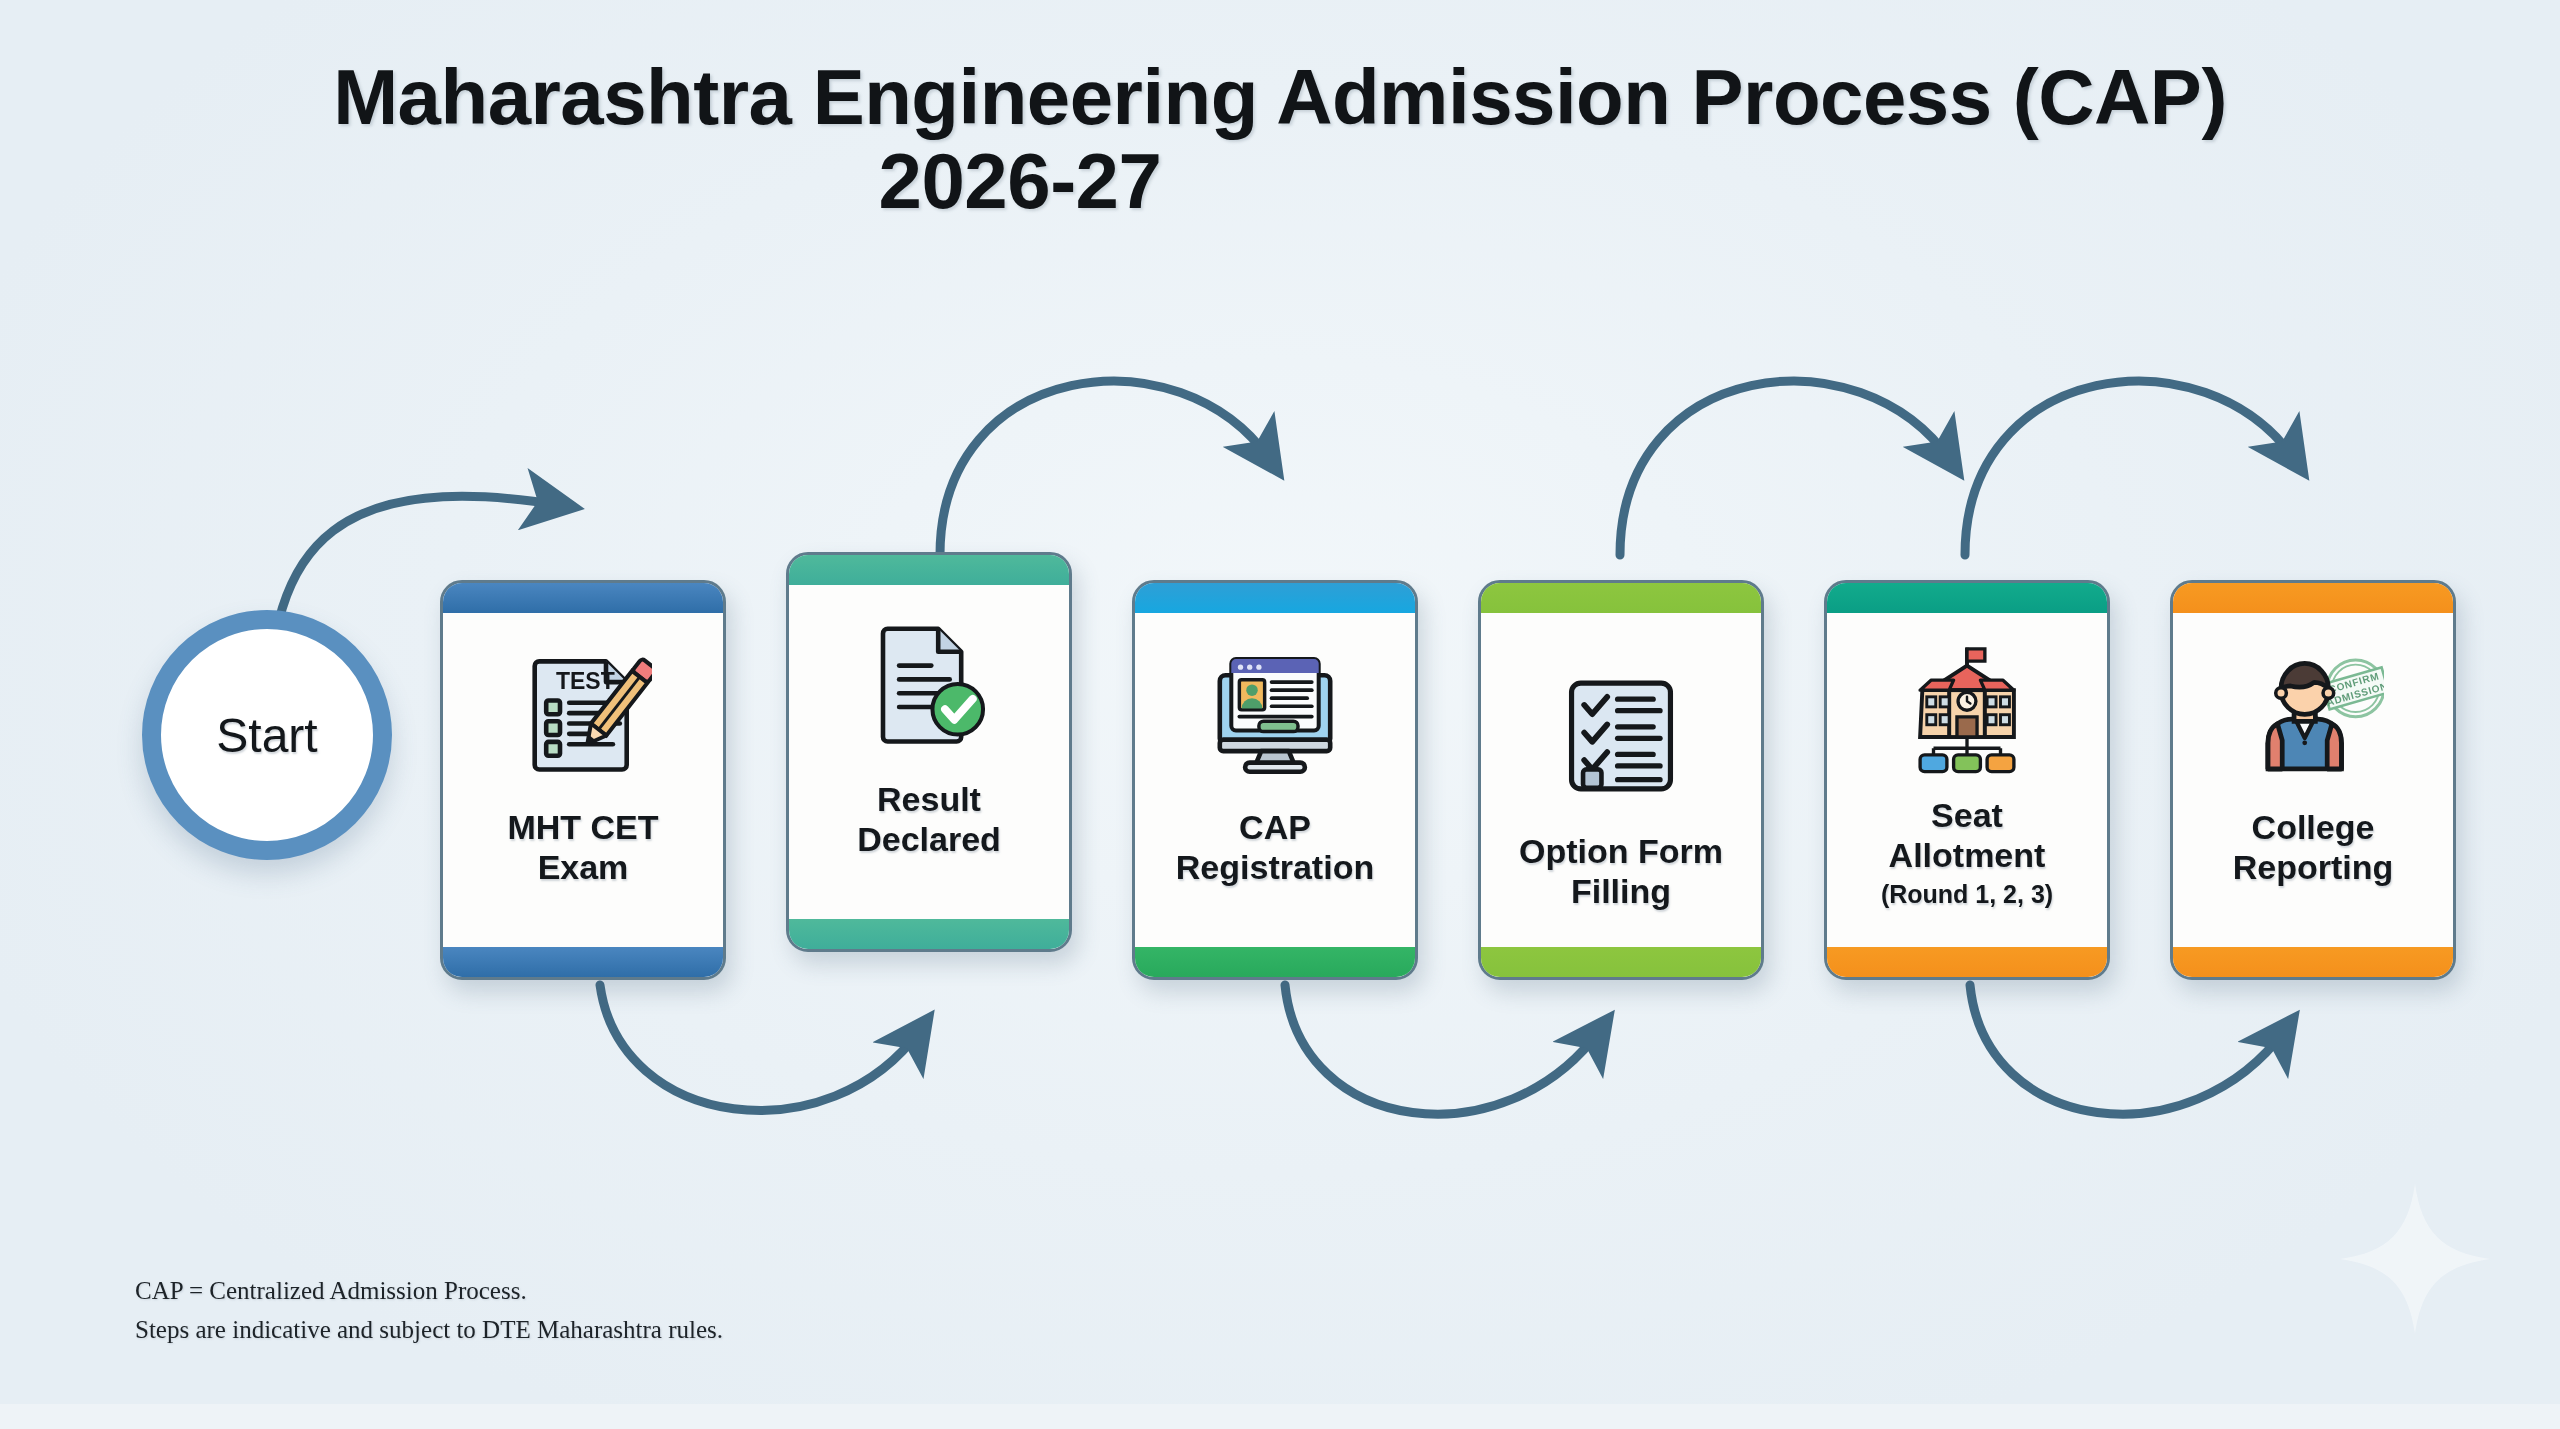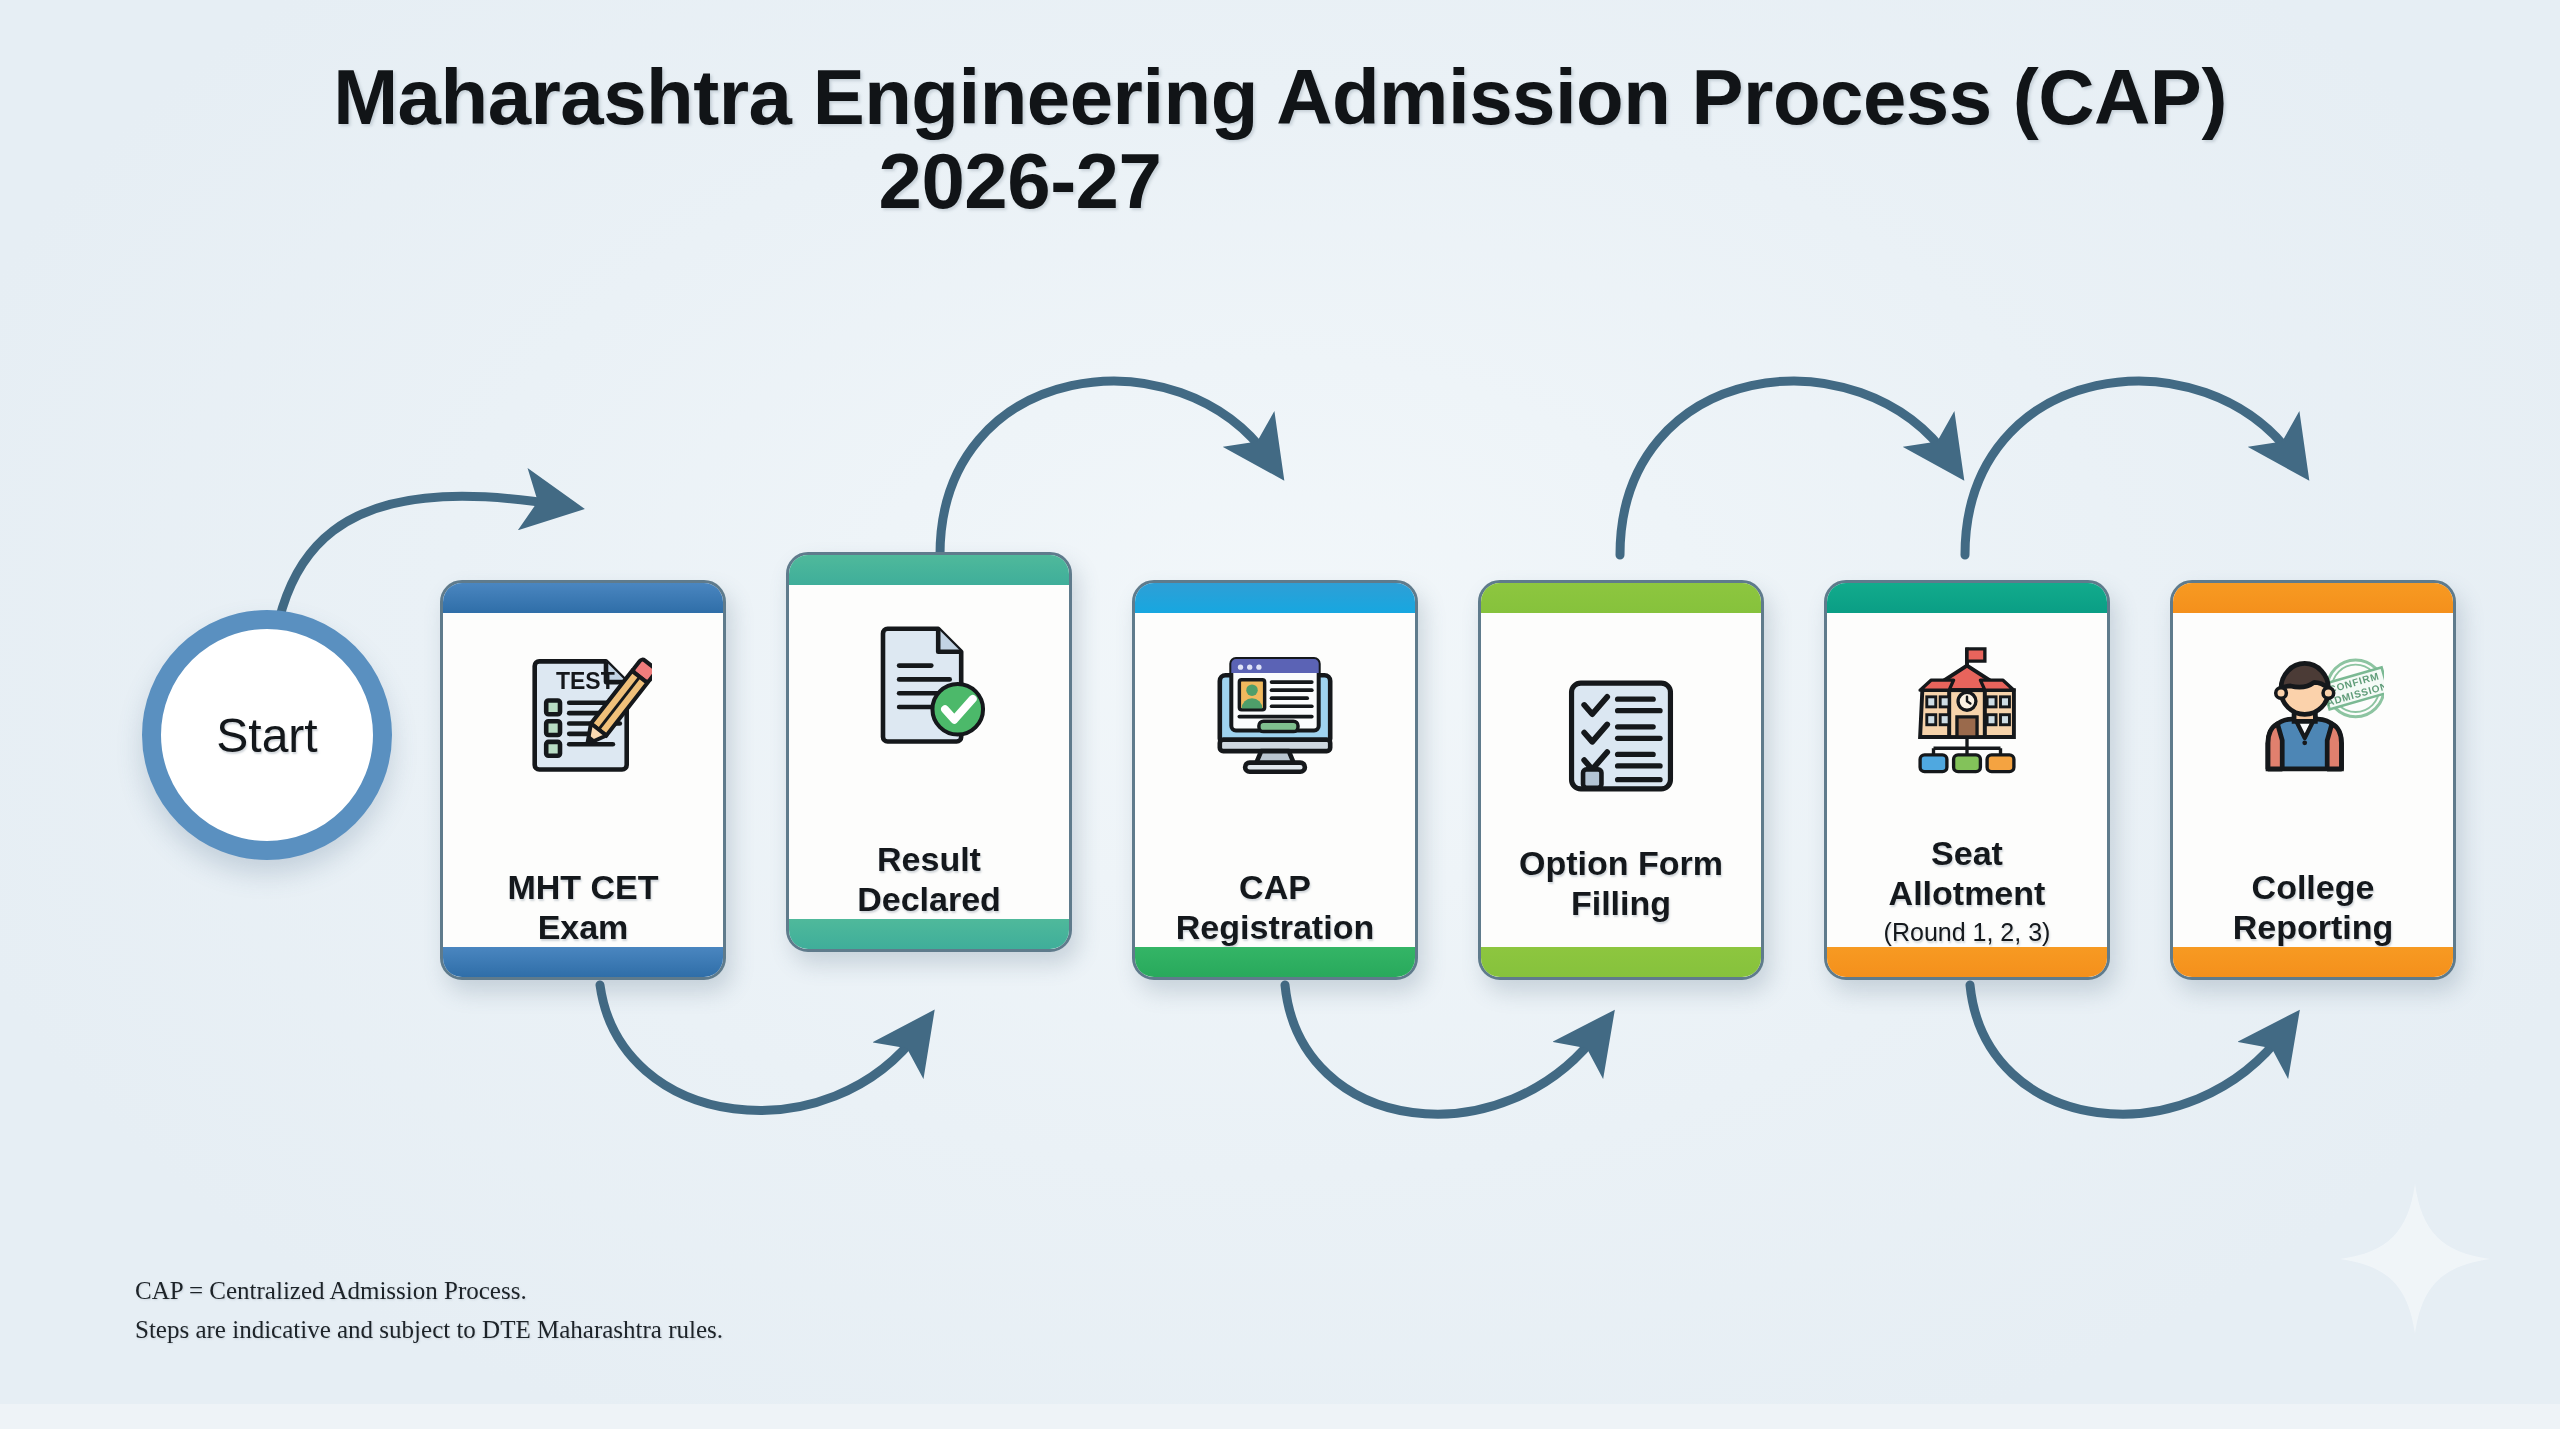--- a/index.html
+++ b/index.html
@@ -112,21 +112,21 @@
     width: 100%;
     height: 30px;
     flex: 0 0 30px;
   }
   .card-body {
     flex: 1 1 auto;
     width: 100%;
     display: flex;
     flex-direction: column;
     align-items: center;
-    justify-content: space-between;
+    justify-content: flex-start;
     padding-top: 24px;
     box-sizing: border-box;
   }
   .card-icon {
     width: 150px;
     height: 150px;
     display: flex;
     align-items: center;
     justify-content: center;
     flex: 0 0 auto;
@@ -139,21 +139,21 @@
   }
   .card-label {
     font-size: 34px;
     font-weight: bold;
     color: #14181c;
     line-height: 1.18;
     text-shadow: 1px 1.5px 2px rgba(125,140,155,0.35);
   }
   .card-sub {
     font-size: 25px;
-    font-weight: normal;
+    font-weight: bold;
     color: #14181c;
     line-height: 1.2;
     margin-top: 4px;
     text-shadow: 1px 1.5px 2px rgba(125,140,155,0.35);
   }
 
   
   .footer {
     position: absolute;
     left: 135px;

